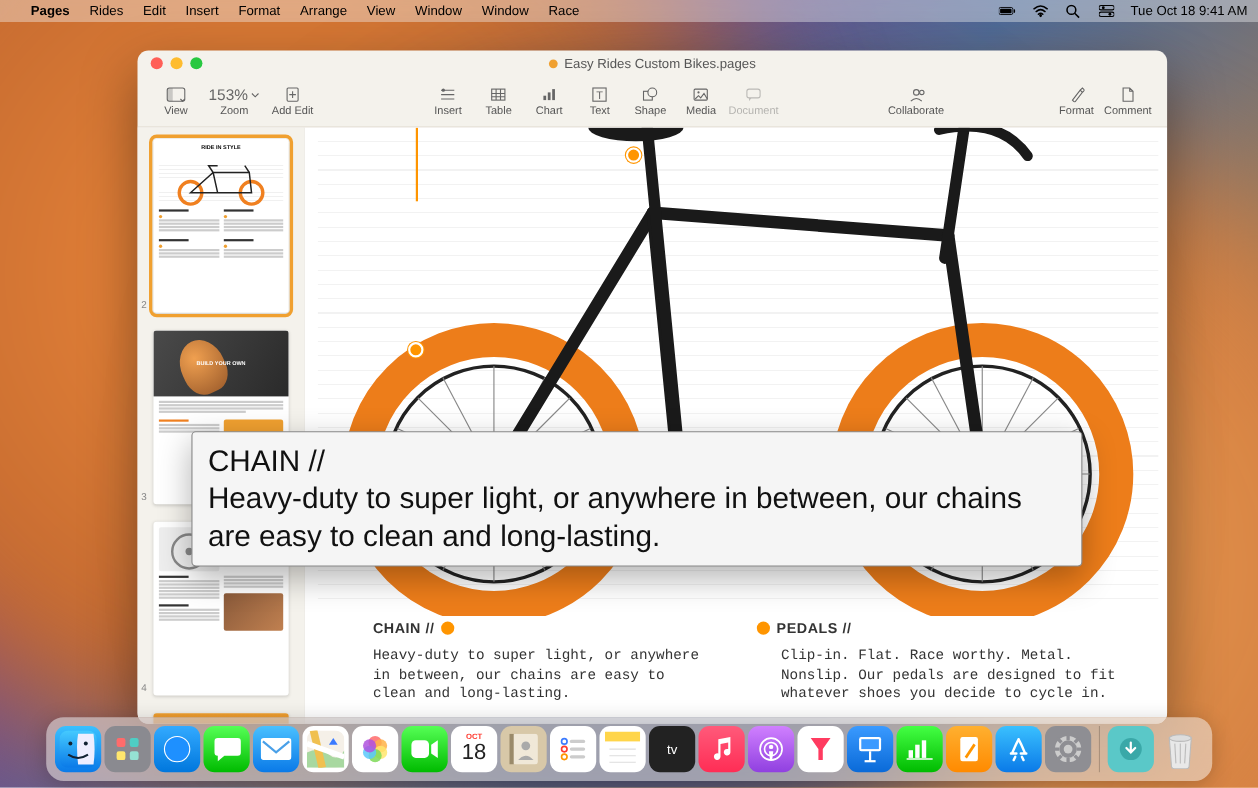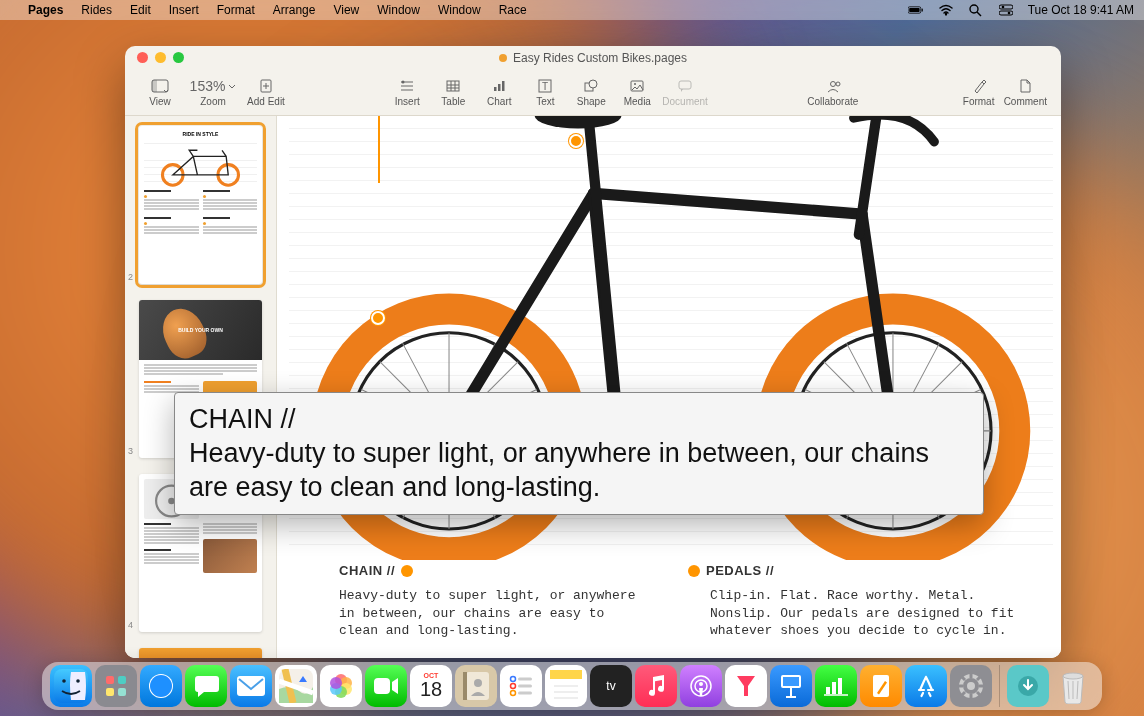--- a/index.html
+++ b/index.html
@@ -57,21 +57,21 @@
 .textsec{position:absolute;left:62px;bottom:18px;right:40px;display:flex;gap:60px;font-family:"Courier New",monospace;font-size:13px;line-height:1.35;color:#333}
 .col{flex:1}
 .col h4{font-family:-apple-system,sans-serif;font-weight:700;font-size:13px;letter-spacing:.5px;margin-bottom:8px;position:relative}
 .col h4 .dot{width:12px;height:12px;border-radius:50%;background:#ff9500;display:inline-block;margin:0 6px;vertical-align:middle}
 
 
 .hover{position:absolute;left:174px;top:392px;width:810px;background:#f5f5f5;border:1px solid #888;border-radius:4px;box-shadow:0 10px 30px rgba(0,0,0,.3);padding:10px 14px;font-size:27px;line-height:1.25;color:#111}
 .hover .hh{font-weight:400}
 
 
-.dock{position:absolute;left:50%;bottom:6px;transform:translateX(-50%);height:48px;background:rgba(240,240,240,.5);backdrop-filter:blur(30px);border-radius:16px;display:flex;align-items:center;padding:0 8px;gap:3px;box-shadow:0 4px 20px rgba(0,0,0,.2)}
+.dock{position:absolute;left:50%;bottom:6px;transform:translateX(-50%);height:58px;background:rgba(240,240,240,.5);backdrop-filter:blur(30px);border-radius:16px;display:flex;align-items:center;padding:0 8px;gap:3px;box-shadow:0 4px 20px rgba(0,0,0,.2)}
 .dock .di{width:42px;height:42px;border-radius:10px;display:flex;align-items:center;justify-content:center;font-size:20px;color:#fff}
 .dock .sep{width:1px;height:42px;background:rgba(0,0,0,.2);margin:0 4px}
 
 
 .mini{padding:5px;font-size:4px}
 .mini .mtitle{text-align:center;font-size:5px;font-weight:700;margin-bottom:3px}
 .mini .mbike{height:46px;background:repeating-linear-gradient(#fff,#fff 3px,#f0f0f0 3px,#f0f0f0 3.5px);position:relative;margin-bottom:4px}
 .mini .mcols{display:flex;gap:4px}
 .mini .mcol{flex:1}
 .mini .ml{height:1.5px;background:#ccc;margin-bottom:1.5px}

